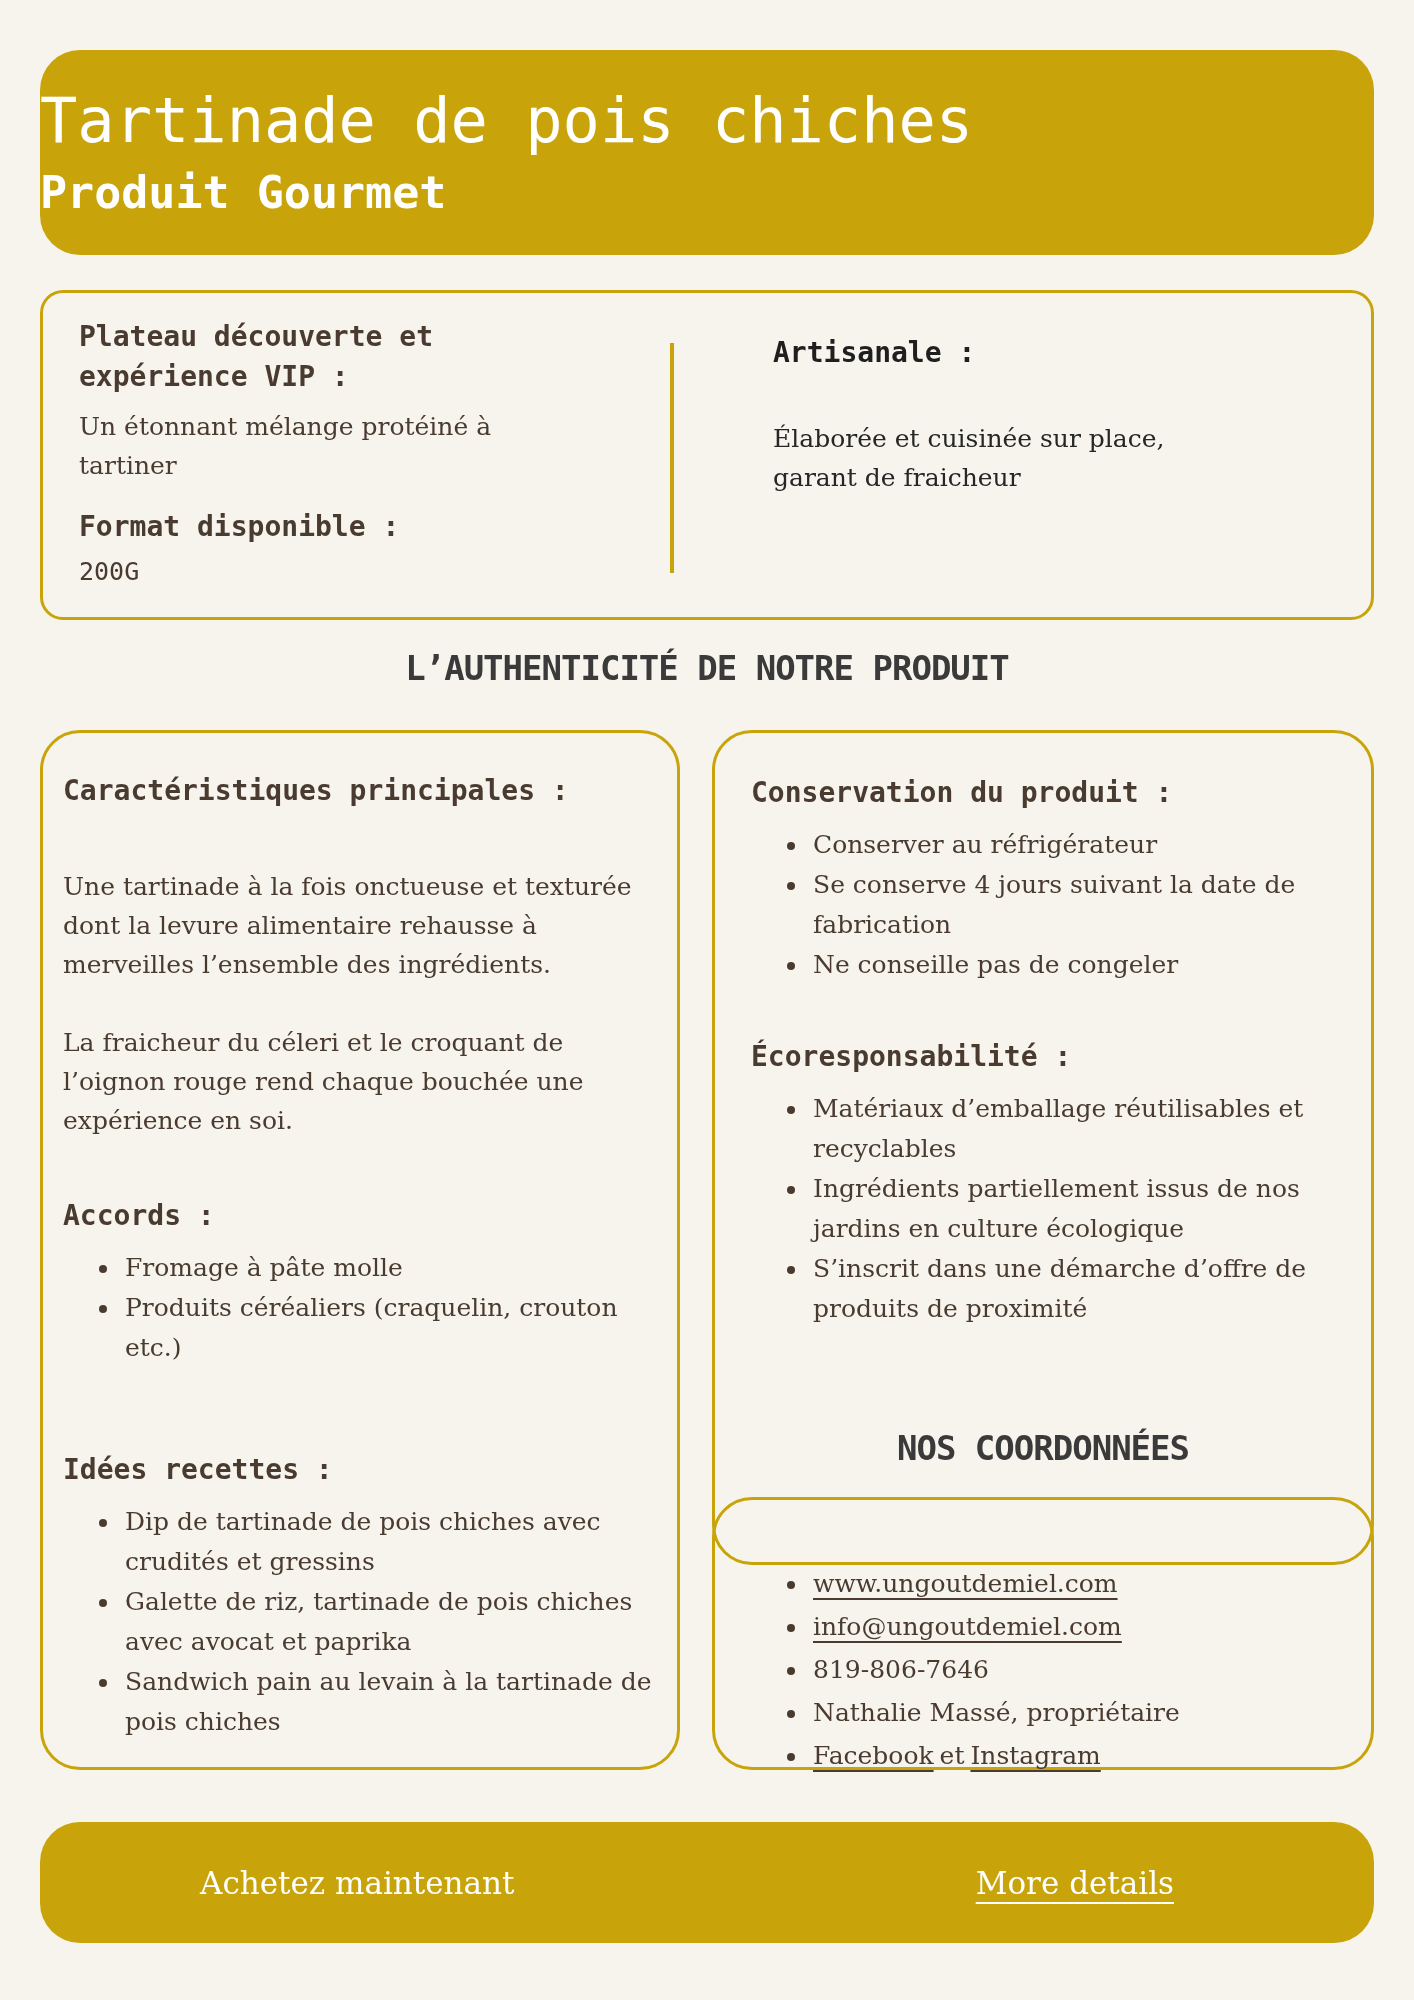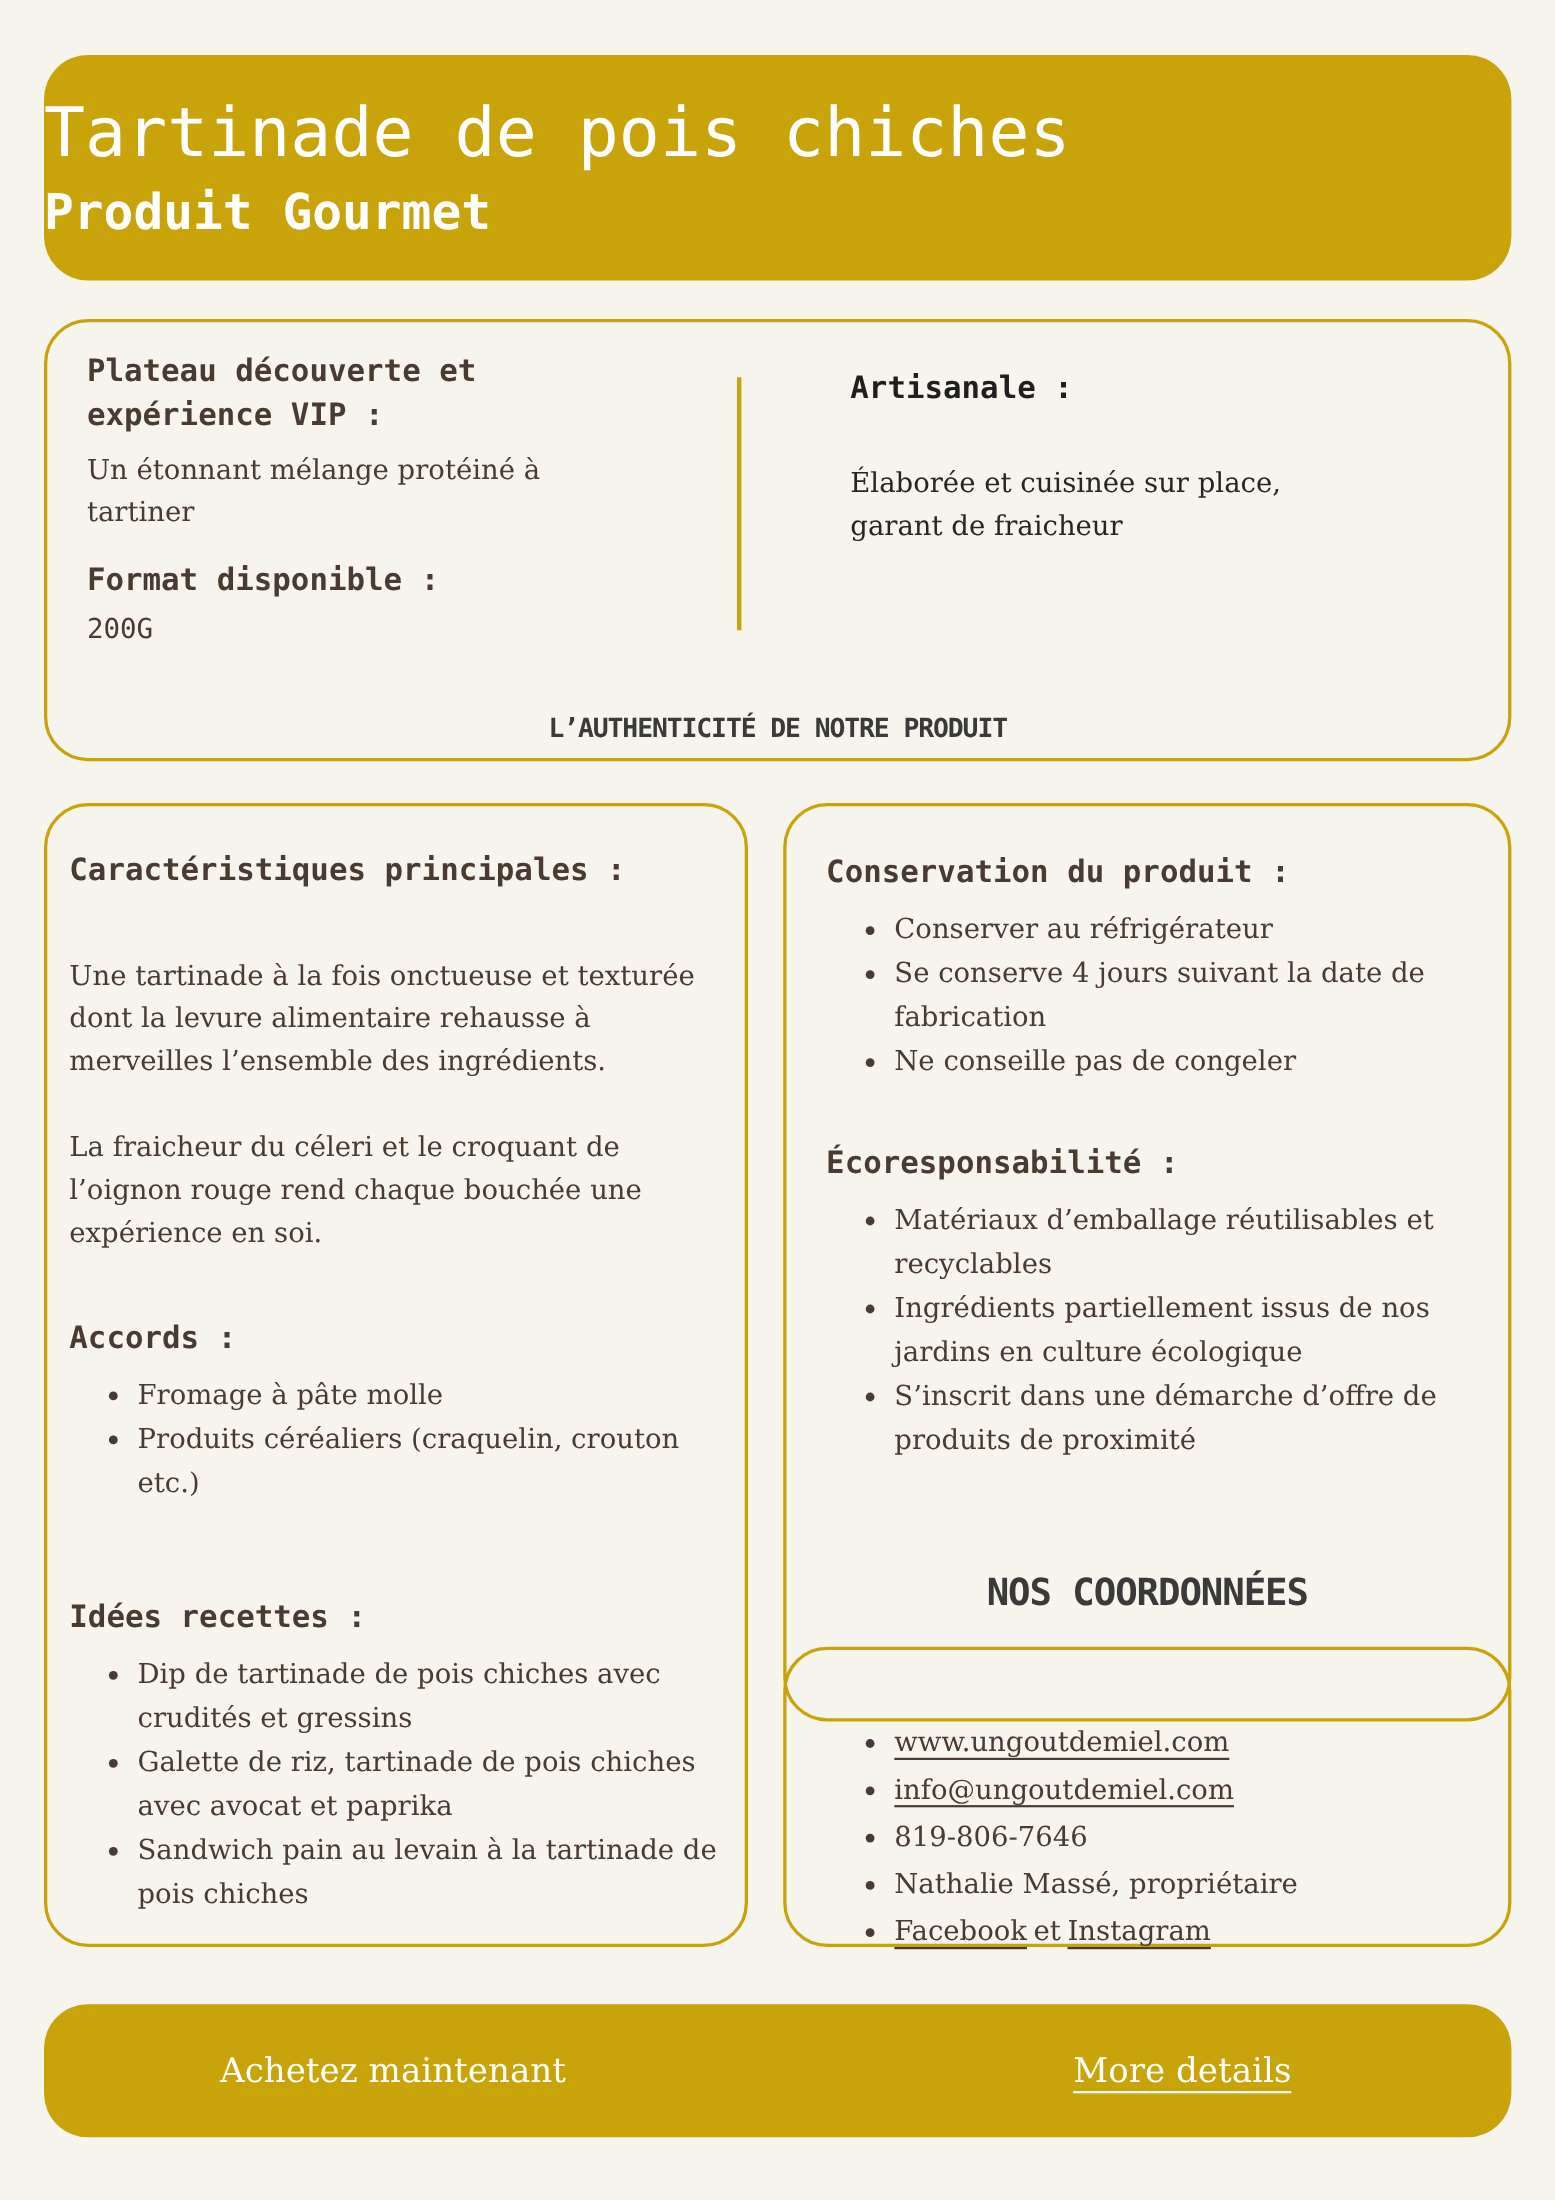--- a/index.html
+++ b/index.html
@@ -24,32 +24,32 @@
   ul.bullets li{font-size:25px;line-height:40px;color:var(--brown);padding-left:4px;}
   a.link{color:inherit;text-decoration:underline;text-underline-offset:6px;text-decoration-thickness:2px;cursor:pointer;}
 
   
   #header{left:40px;top:50px;width:1334px;height:205px;display:flex;flex-direction:column;
     align-items:flex-start;justify-content:center;gap:18px;color:#ffffff;}
   .header-title{font-family:"DejaVu Sans Mono",monospace;font-weight:400;font-size:62px;line-height:1;}
   .header-subtitle{font-family:"DejaVu Sans Mono",monospace;font-weight:700;font-size:45px;line-height:1;}
 
   
-  #intro-box{left:40px;top:290px;width:1334px;height:402px;}
+  #intro-box{left:40px;top:290px;width:1334px;height:330px;border-radius:23px;}
   .intro-divider{position:absolute;left:627px;top:50px;width:4px;height:230px;background:var(--gold);}
   .intro-left{position:absolute;left:36px;top:24px;width:480px;}
   .intro-right{position:absolute;left:730px;top:40px;width:480px;}
   .intro-right .box-heading{color:#1F1F1F;}
   .intro-right .body-text{color:#262626;margin-top:46px;}
   .intro-text{margin-top:10px;}
   .format-heading{margin-top:22px;}
   .format-value{font-family:"DejaVu Sans Mono",monospace;font-size:25px;line-height:38px;margin-top:6px;}
 
   .section-heading{position:absolute;left:0;top:648px;width:100%;text-align:center;
-    font-family:"DejaVu Sans Mono",monospace;font-weight:700;font-size:24px;letter-spacing:-1px;color:var(--head-dark);}
+    font-family:"DejaVu Sans Mono",monospace;font-weight:700;font-size:34px;letter-spacing:-1px;color:var(--head-dark);}
 
   
   #features-box{left:40px;top:730px;width:640px;height:1040px;padding:38px 20px;}
   .p1{margin-top:56px;}
   .p2{margin-top:39px;}
   .accords-heading{margin-top:56px;}
   .recipes-heading{margin-top:82px;}
 
   
   #conservation-box{left:712px;top:730px;width:662px;height:835px;padding:40px 36px;}

